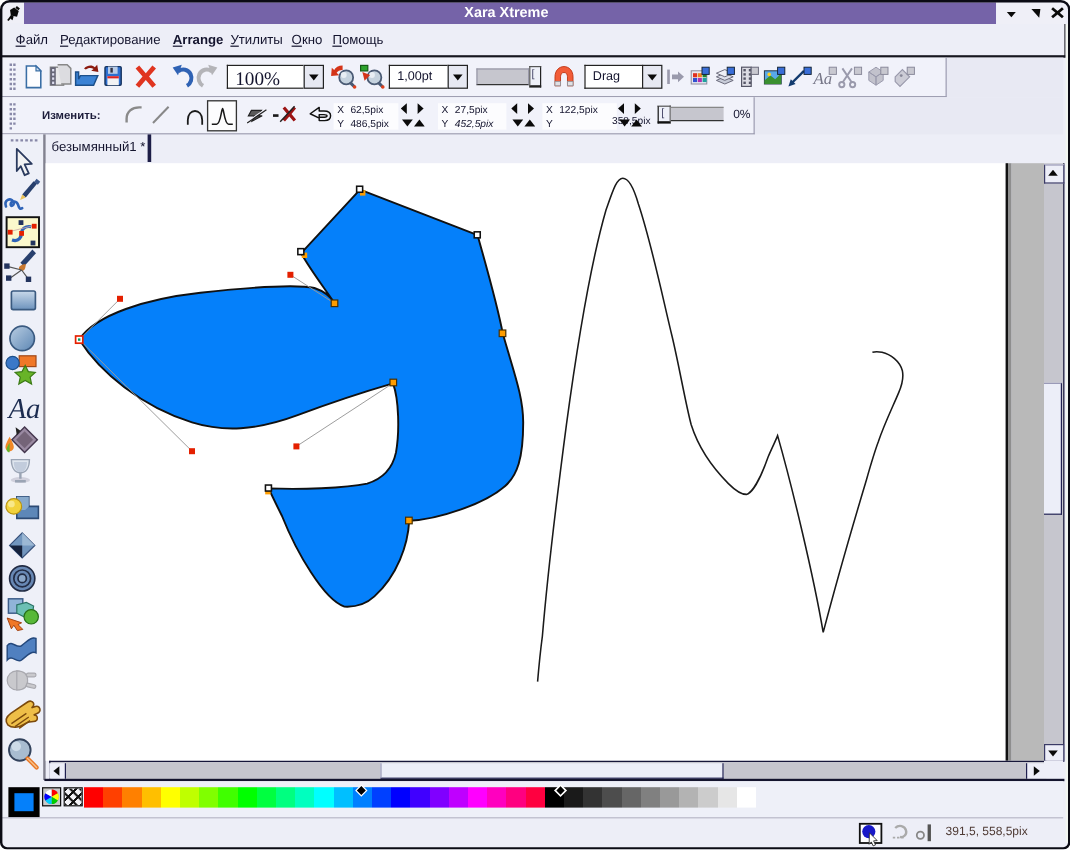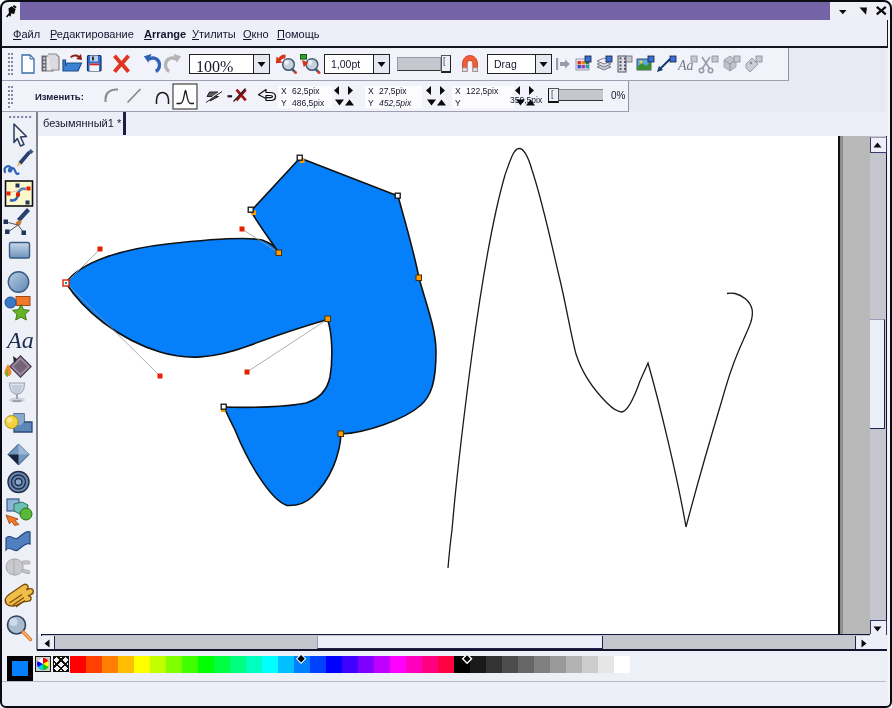--- a/index.html
+++ b/index.html
@@ -25,20 +25,21 @@
         </g>
       </svg>
 </div>
 <div class="abs" style="left:831px;top:1.5px;width:57px;height:18px;background:#efeff7;">
  <svg width="57" height="18" viewBox="0 0 57 18">
   <path d="M8 8 L15.5 8 L11.8 12.3 Z" fill="#0a0a0a"></path>
   <path d="M28.5 5.5 L36 5.5 L35 12.8 Z" fill="#0a0a0a"></path>
   <path d="M46.5 5 L50.3 8.2 L54 5 L55.5 6.8 L52.1 9.6 L55.5 12.5 L54 14.2 L50.3 11 L46.5 14.2 L45 12.5 L48.5 9.6 L45 6.8 Z" fill="#0a0a0a" transform="translate(0,-1)"></path>
  </svg>
 </div>
+<div class="abs" style="left:17px;top:3px;width:810px;text-align:center;font-size:12px;font-weight:bold;color:#fff;">Xara Xtreme</div>
 
 <div class="abs navy" style="left:0;top:20px;width:885px;height:26px;font-size:11px;">
  <span class="abs" style="left:13px;top:8px;"><u>Ф</u>айл</span>
  <span class="abs" style="left:50px;top:8px;"><u>Р</u>едактирование</span>
  <span class="abs" style="left:144px;top:8px;font-weight:bold;"><u>A</u>rrange</span>
  <span class="abs" style="left:192px;top:8px;"><u>У</u>тилиты</span>
  <span class="abs" style="left:243px;top:8px;"><u>О</u>кно</span>
  <span class="abs" style="left:277px;top:8px;"><u>П</u>омощь</span>
 </div>
 <div class="abs" style="left:0;top:46px;width:888px;height:2px;background:#16161f;"></div>
@@ -521,15 +522,29 @@
 <div class="abs" style="left:70px;top:656px;width:560px;height:16.5px;background:linear-gradient(to right,#ff0000 0px 16px,#ff4000 16px 32px,#ff8000 32px 48px,#ffbf00 48px 64px,#ffff00 64px 80px,#bfff00 80px 96px,#80ff00 96px 112px,#40ff00 112px 128px,#00ff00 128px 144px,#00ff40 144px 160px,#00ff80 160px 176px,#00ffbf 176px 192px,#00ffff 192px 208px,#00bfff 208px 224px,#0080ff 224px 240px,#0040ff 240px 256px,#0000ff 256px 272px,#4000ff 272px 288px,#8000ff 288px 304px,#bf00ff 304px 320px,#ff00ff 320px 336px,#ff00bf 336px 352px,#ff0080 352px 368px,#ff0040 368px 384px,#000000 384px 400px,#1a1a1a 400px 416px,#333333 416px 432px,#4d4d4d 432px 448px,#666666 448px 464px,#808080 464px 480px,#999999 480px 496px,#b3b3b3 496px 512px,#cccccc 512px 528px,#e6e6e6 528px 544px,#ffffff 544px 560px);"></div>
 
 <svg class="abs" style="left:294px;top:654px;" width="14" height="12" viewBox="0 0 14 12">
       <rect x="4" y="1.6" width="6.3" height="6.3" transform="rotate(45 7.1 4.7)" fill="#000" stroke="#fff" stroke-width="1"></rect>
     </svg>
 <svg class="abs" style="left:460px;top:654px;" width="14" height="12" viewBox="0 0 14 12">
       <rect x="4" y="1.6" width="6.3" height="6.3" transform="rotate(45 7.1 4.7)" fill="#000" stroke="#fff" stroke-width="1.4"></rect>
     </svg>
 
 <div class="abs" style="left:0;top:681px;width:886px;height:1px;background:#b8b8c8;"></div>
+<div id="statusright" class="abs" style="left:700px;top:681px;width:190px;height:27px;">
+<svg width="190" height="27" viewBox="0 0 190 27">
+ <rect x="16.5" y="5.5" width="18" height="16" fill="#fdfdff" stroke="#111" stroke-width="1.5"></rect>
+ <circle cx="24" cy="12" r="5.5" fill="#1818c8"></circle>
+ <path d="M24.5 13 l6.5 6.5 l-3 0.2 l1.6 3.4 l-2 0.8 l-1.5 -3.3 l-1.8 2 z" fill="#fff" stroke="#222" stroke-width="0.7"></path>
+ <g stroke="#aaa" stroke-width="2" fill="none">
+  <path d="M46 9 c3 -3 8 -2 9 2 c1 3.5 -2 6 -5 5.5"></path>
+ </g>
+ <path d="M44 17 h2 M47.5 17 h2 M51 17 h2" stroke="#aaa" stroke-width="1.4"></path>
+ <circle cx="67" cy="15" r="3" fill="none" stroke="#888" stroke-width="1.5"></circle>
+ <rect x="73" y="6" width="2.8" height="14" fill="#555"></rect>
+</svg>
+<div class="abs" style="left:88px;top:7px;font-size:10px;color:#4e3a34;">391,5, 558,5pix</div>
+</div>
 
 <div class="abs" id="frame"></div>
 </div>
 
 </body></html>

